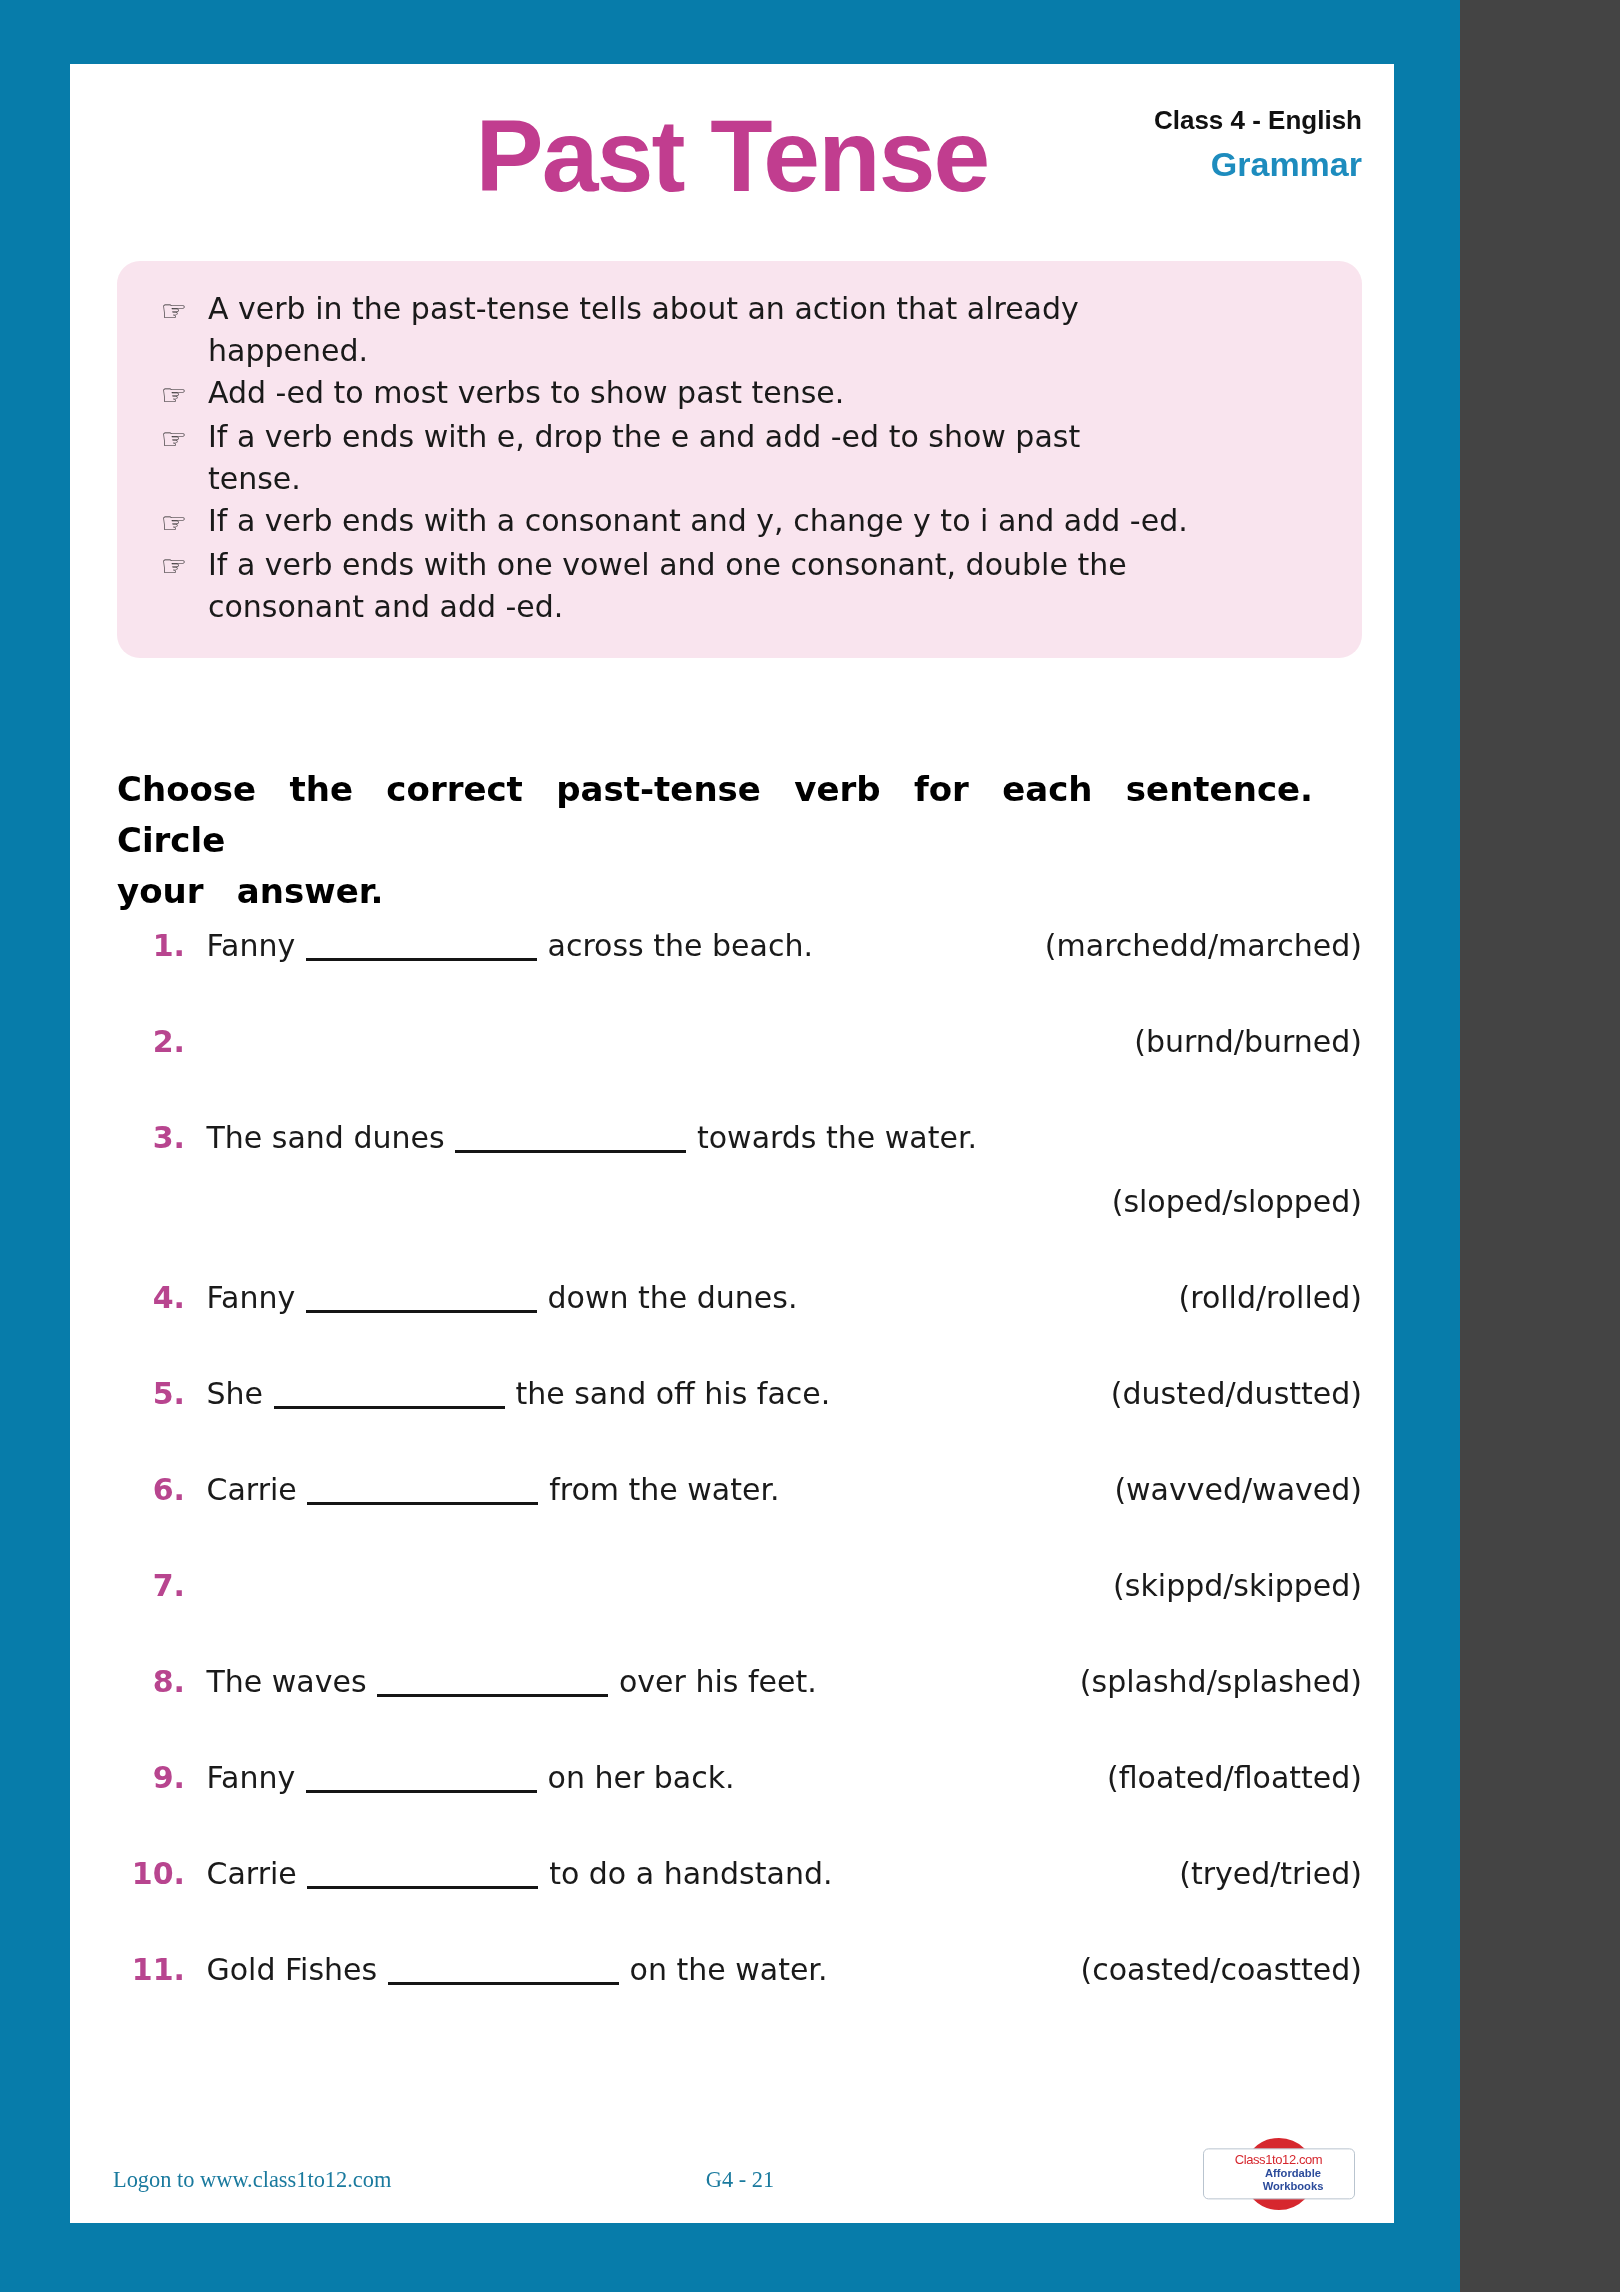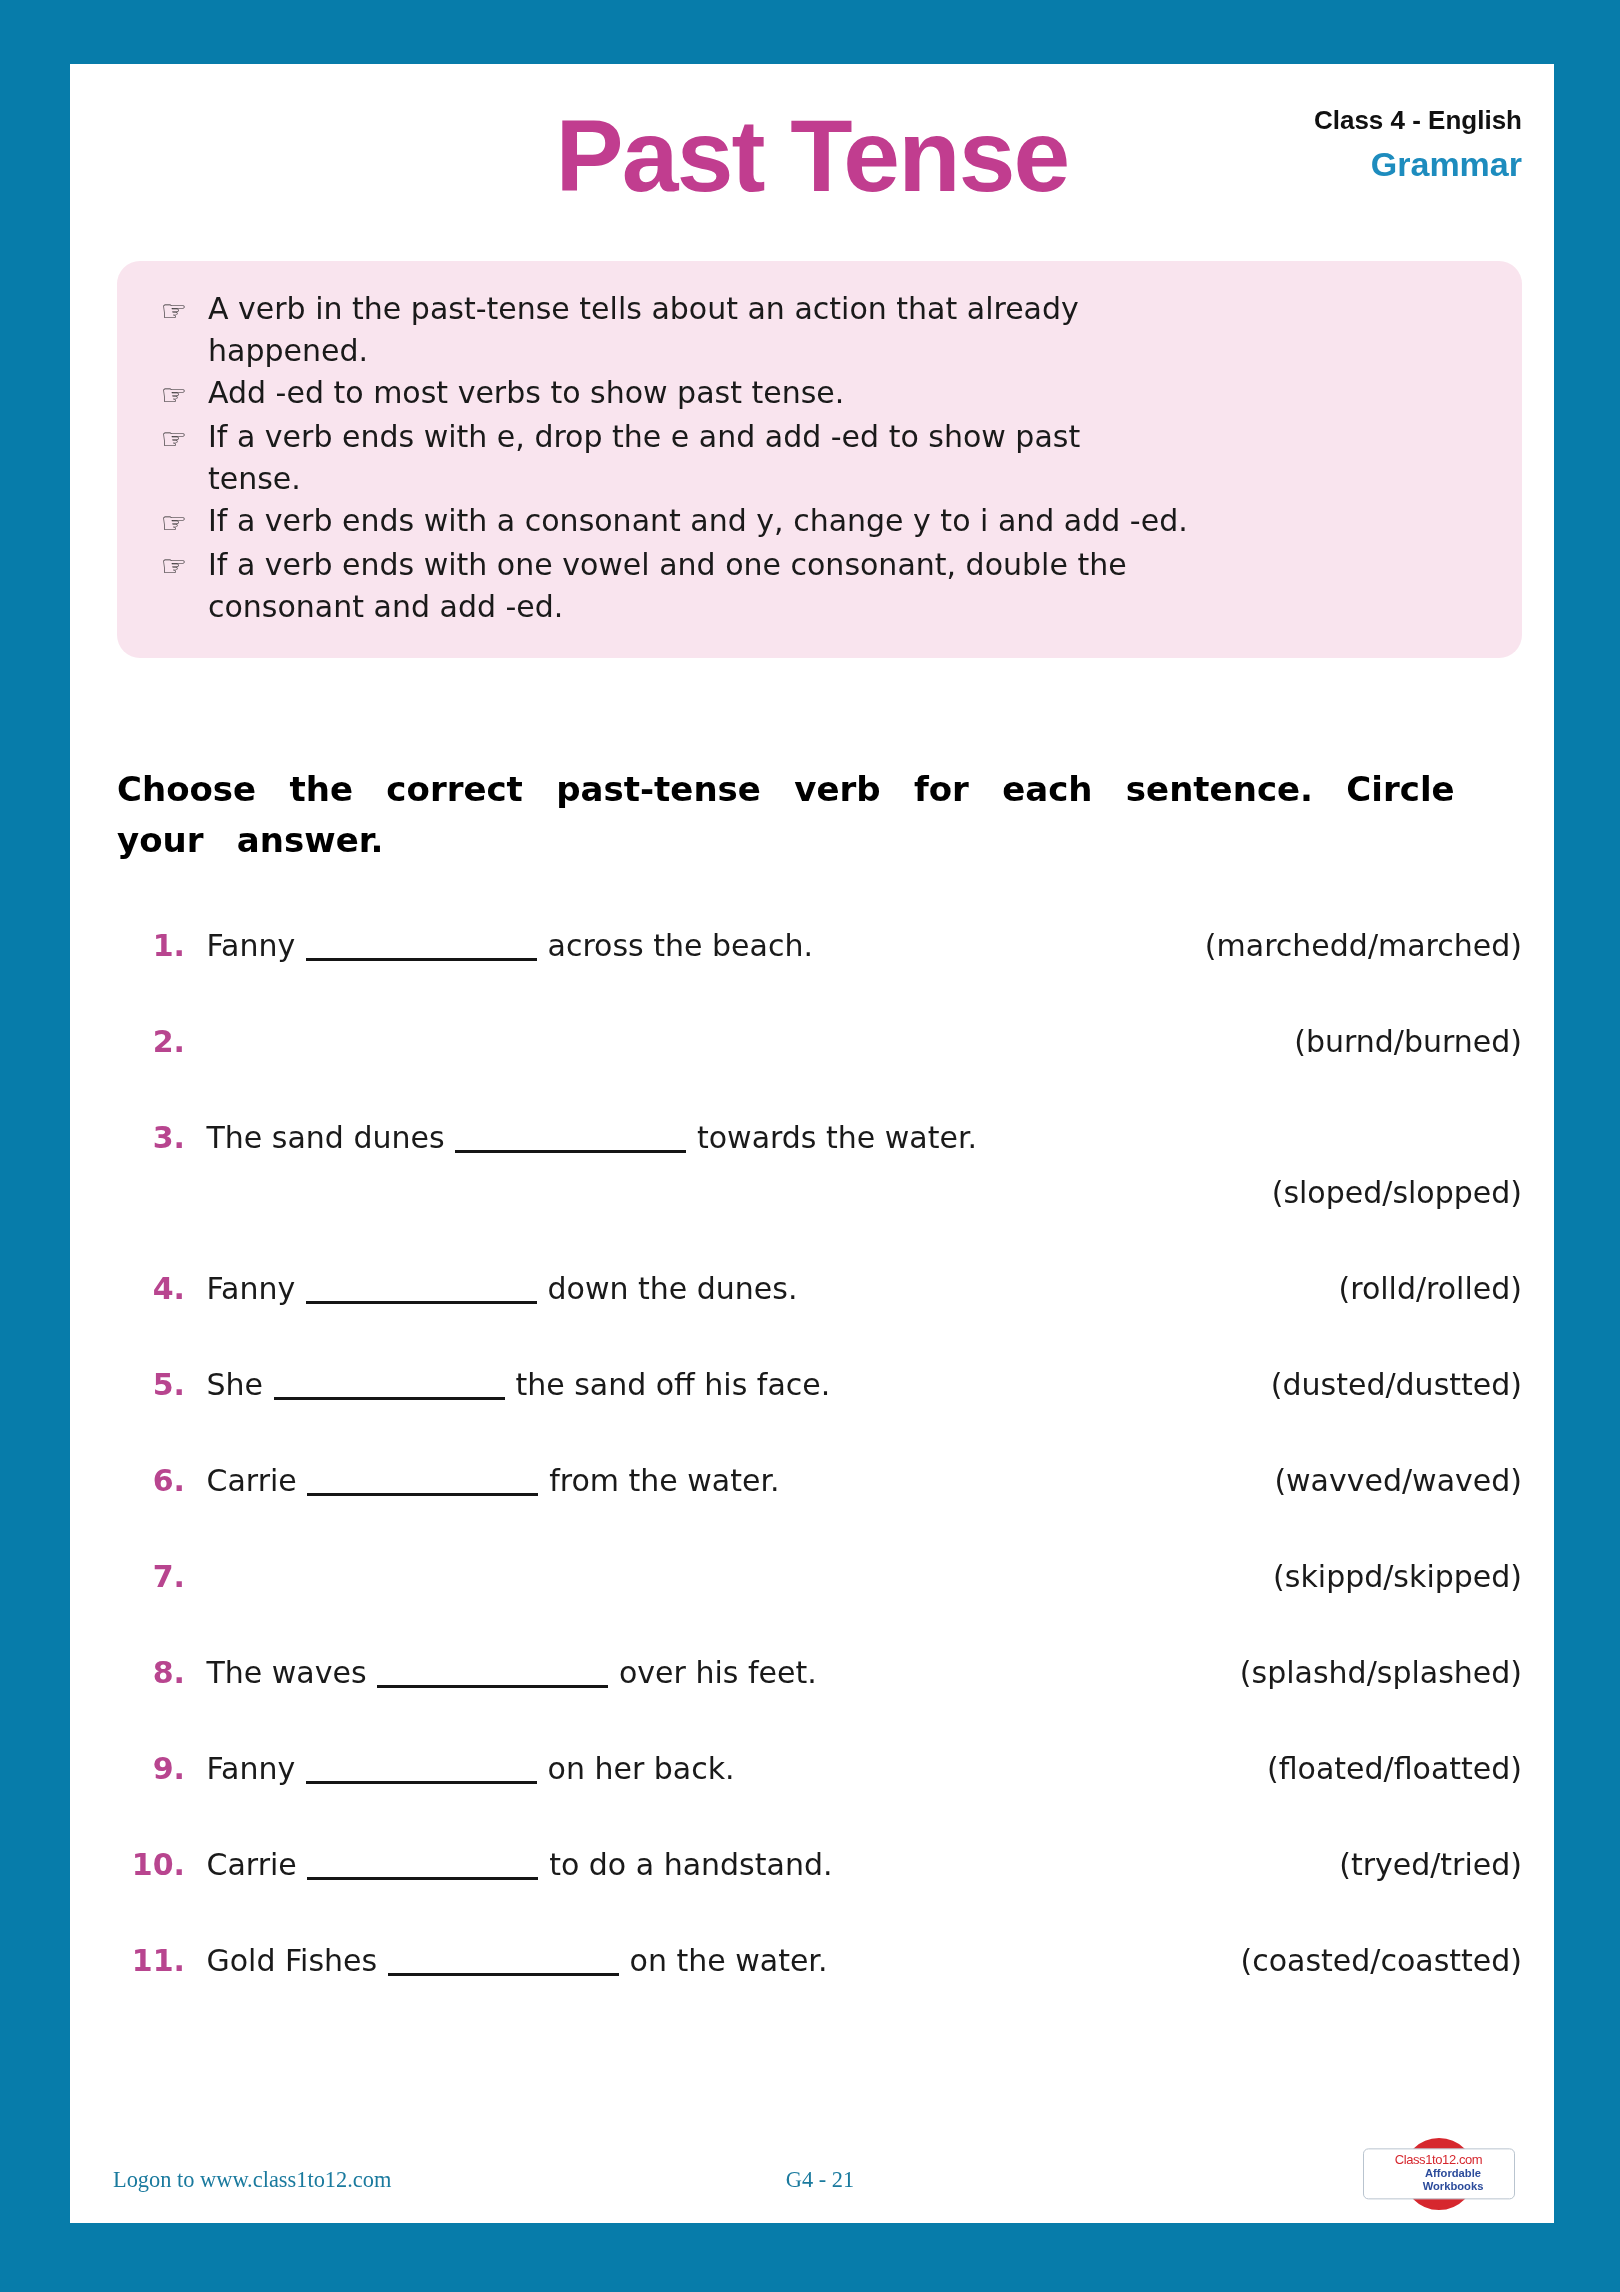--- a/index.html
+++ b/index.html
@@ -9,21 +9,21 @@
     --number-magenta: #b8458f;
     --rules-bg: #f9e4ee;
     --footer-teal: #1a7a9e;
     --logo-red: #d6272e;
     --logo-blue: #2b4b9b;
     --ink: #1a1a1a;
   }
   * { margin:0; padding:0; box-sizing:border-box; }
   body { background:#444; font-family:"DejaVu Sans", sans-serif; }
   .page {
-    position:relative; width:1620px; height:2293px;
+    position:relative; width:1460px; height:2293px;
     background:var(--border-blue); overflow:hidden;
   }
   .content {
     position:absolute; left:70px; top:64px; right:66px; bottom:70px;
     background:#ffffff;
   }
   .page-title {
     position:absolute; top:41px; left:0; width:100%;
     text-align:center; font-family:"Liberation Sans", sans-serif;
     font-size:102px; font-weight:bold; color:var(--title-magenta);
@@ -58,21 +58,21 @@
     width:63px; flex-shrink:0; text-align:right; margin-right:21.5px;
     font-weight:bold; color:var(--number-magenta);
   }
   .q-sentence { white-space:nowrap; }
   .blank {
     display:inline-block; width:231px; height:3.6px; background:#151515;
     vertical-align:-5.4px; margin:0 10.7px;
   }
   .q-options { margin-left:auto; white-space:nowrap; padding-left:18px; }
   .q-row.two-line { flex-wrap:wrap; }
-  .q-row.two-line .q-options { flex-basis:100%; text-align:right; margin-top:16px; }
+  .q-row.two-line .q-options { flex-basis:100%; text-align:right; margin-top:25px; }
   .footer {
     position:absolute; left:43px; right:27px; bottom:12.5px; height:73px;
     font-family:"Liberation Serif", serif; font-size:22.4px; color:var(--footer-teal);
   }
   .footer-left { position:absolute; left:0; top:29px; }
   .footer-center { position:absolute; left:50%; top:29px; transform:translateX(-50%); }
   .logo { position:absolute; right:12.5px; top:0; width:152px; height:73px; }
   .logo-circle {
     position:absolute; left:50%; top:50%; transform:translate(-50%,-50%);
     width:72px; height:72px; border-radius:50%;

